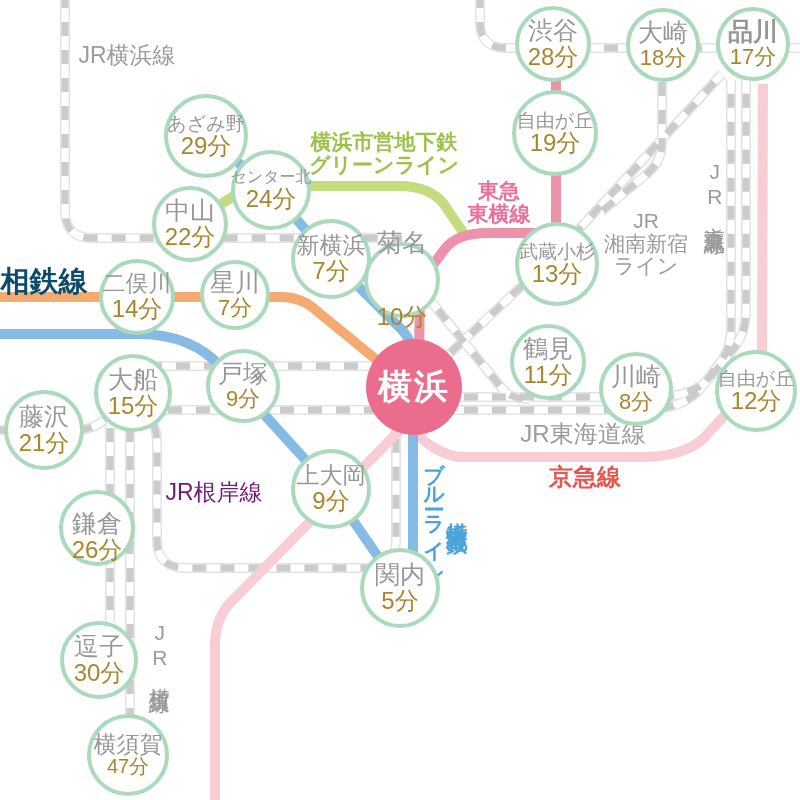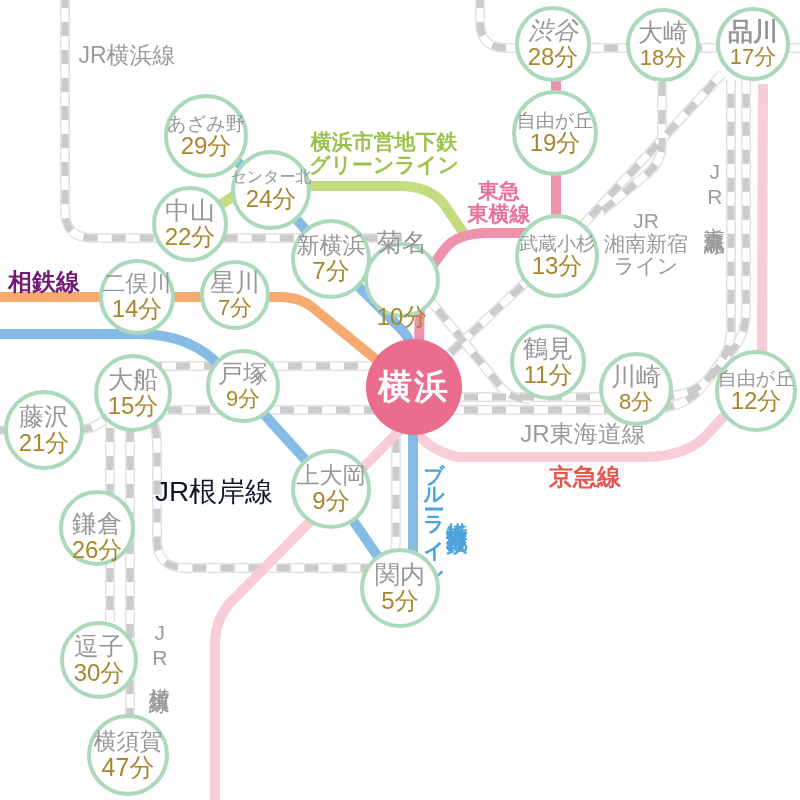--- a/index.html
+++ b/index.html
@@ -106,31 +106,31 @@
   <div>
       <div class="lbl" style="left: 127px; top: 55px; color: rgb(155, 155, 155); font-size: 23px;">JR横浜線</div>
       <div class="lbl b" style="left: 384px; top: 154px; color: rgb(157, 194, 75); font-size: 21px;">横浜市営地下鉄
 グリーンライン</div>
       <div class="lbl b" style="left: 499px; top: 203px; color: rgb(232, 112, 154); font-size: 21px;">東急
 東横線</div>
       <div class="lbl" style="left: 646px; top: 244px; color: rgb(155, 155, 155); font-size: 21px;">JR
 湘南新宿
 ライン</div>
       <div class="lbl v up" style="left: 714px; top: 190px; color: rgb(155, 155, 155); font-size: 21px;">JR京浜東北線</div>
-      <div class="lbl b" style="left: 44px; top: 282px; color: #701a75; font-size: 24px;">相鉄線</div>
+      <div class="lbl b" style="left: 44px; top: 282px; color: #0c4a6e; font-size: 29px;">相鉄線</div>
       <div class="lbl" style="left: 583px; top: 434px; color: rgb(155, 155, 155); font-size: 24px;">JR東海道線</div>
       <div class="lbl b" style="left: 585px; top: 477px; color: rgb(232, 84, 80); font-size: 24px;">京急線</div>
-      <div class="lbl" style="left: 214px; top: 492px; color: #0f172a; font-size: 28px;">JR根岸線</div>
+      <div class="lbl" style="left: 214px; top: 492px; color: #701a75; font-size: 23px;">JR根岸線</div>
       <div class="lbl v b" style="left: 445px; top: 512px; color: rgb(75, 163, 219); font-size: 21px;">横浜市営地下鉄
 ブルーライン</div>
       <div class="lbl v up" style="left: 159px; top: 650px; color: rgb(155, 155, 155); font-size: 21px;">JR横須賀線</div>
     </div>
   <div>
       <div class="station" style="left: 515px; top: 6px; width: 76px; height: 76px;">
-        <span class="name" style="font-size: 25px; font-style: italic;">渋谷</span>
+        <span class="name" style="font-size: 25px;">渋谷</span>
         <span class="time" style="font-size: 24px;">28分</span>
       </div>
       <div class="station" style="left: 626px; top: 8px; width: 74px; height: 74px;">
         <span class="name" style="font-size: 25px;">大崎</span>
         <span class="time" style="font-size: 22px;">18分</span>
       </div>
       <div class="station" style="left: 716px; top: 7px; width: 74px; height: 74px;">
         <span class="name" style="font-size: 25px; font-weight: bold;">品川</span>
         <span class="time" style="font-size: 22px;">17分</span>
       </div>
@@ -151,21 +151,21 @@
         <span class="time" style="font-size: 24px;">22分</span>
       </div>
       <div class="station" style="left: 291px; top: 219px; width: 80px; height: 80px;">
         <span class="name" style="font-size: 23px;">新横浜</span>
         <span class="time" style="font-size: 24px;">7分</span>
       </div>
       <div class="station" style="left: 364px; top: 242px; width: 76px; height: 76px; gap: 48px;">
         <span class="name" style="font-size: 25px;">菊名</span>
         <span class="time" style="font-size: 24px;">10分</span>
       </div>
-      <div class="station" style="left: 515px; top: 214px; width: 84px; height: 84px;">
+      <div class="station" style="left: 515px; top: 222px; width: 84px; height: 84px;">
         <span class="name" style="font-size: 19px;">武蔵小杉</span>
         <span class="time" style="font-size: 24px;">13分</span>
       </div>
       <div class="station" style="left: 99px; top: 259px; width: 76px; height: 76px;">
         <span class="name" style="font-size: 23px;">二俣川</span>
         <span class="time" style="font-size: 24px;">14分</span>
       </div>
       <div class="station" style="left: 200px; top: 260px; width: 70px; height: 70px;">
         <span class="name" style="font-size: 25px;">星川</span>
         <span class="time" style="font-size: 22px;">7分</span>
@@ -205,19 +205,19 @@
       <div class="station" style="left: 360px; top: 548px; width: 80px; height: 80px;">
         <span class="name" style="font-size: 25px;">関内</span>
         <span class="time" style="font-size: 24px;">5分</span>
       </div>
       <div class="station" style="left: 60px; top: 621px; width: 78px; height: 78px;">
         <span class="name" style="font-size: 25px;">逗子</span>
         <span class="time" style="font-size: 24px;">30分</span>
       </div>
       <div class="station" style="left: 87px; top: 714px; width: 82px; height: 82px;">
         <span class="name" style="font-size: 23px;">横須賀</span>
-        <span class="time" style="font-size: 25px;">47分</span>
+        <span class="time" style="font-size: 20px;">47分</span>
       </div>
       <div class="station station--center" style="left: 366px; top: 339px; width: 96px; height: 96px;">
         <span class="name" style="font-size: 34px;">横浜</span>
       </div>
     </div>
 </div>
 
 </body></html>

